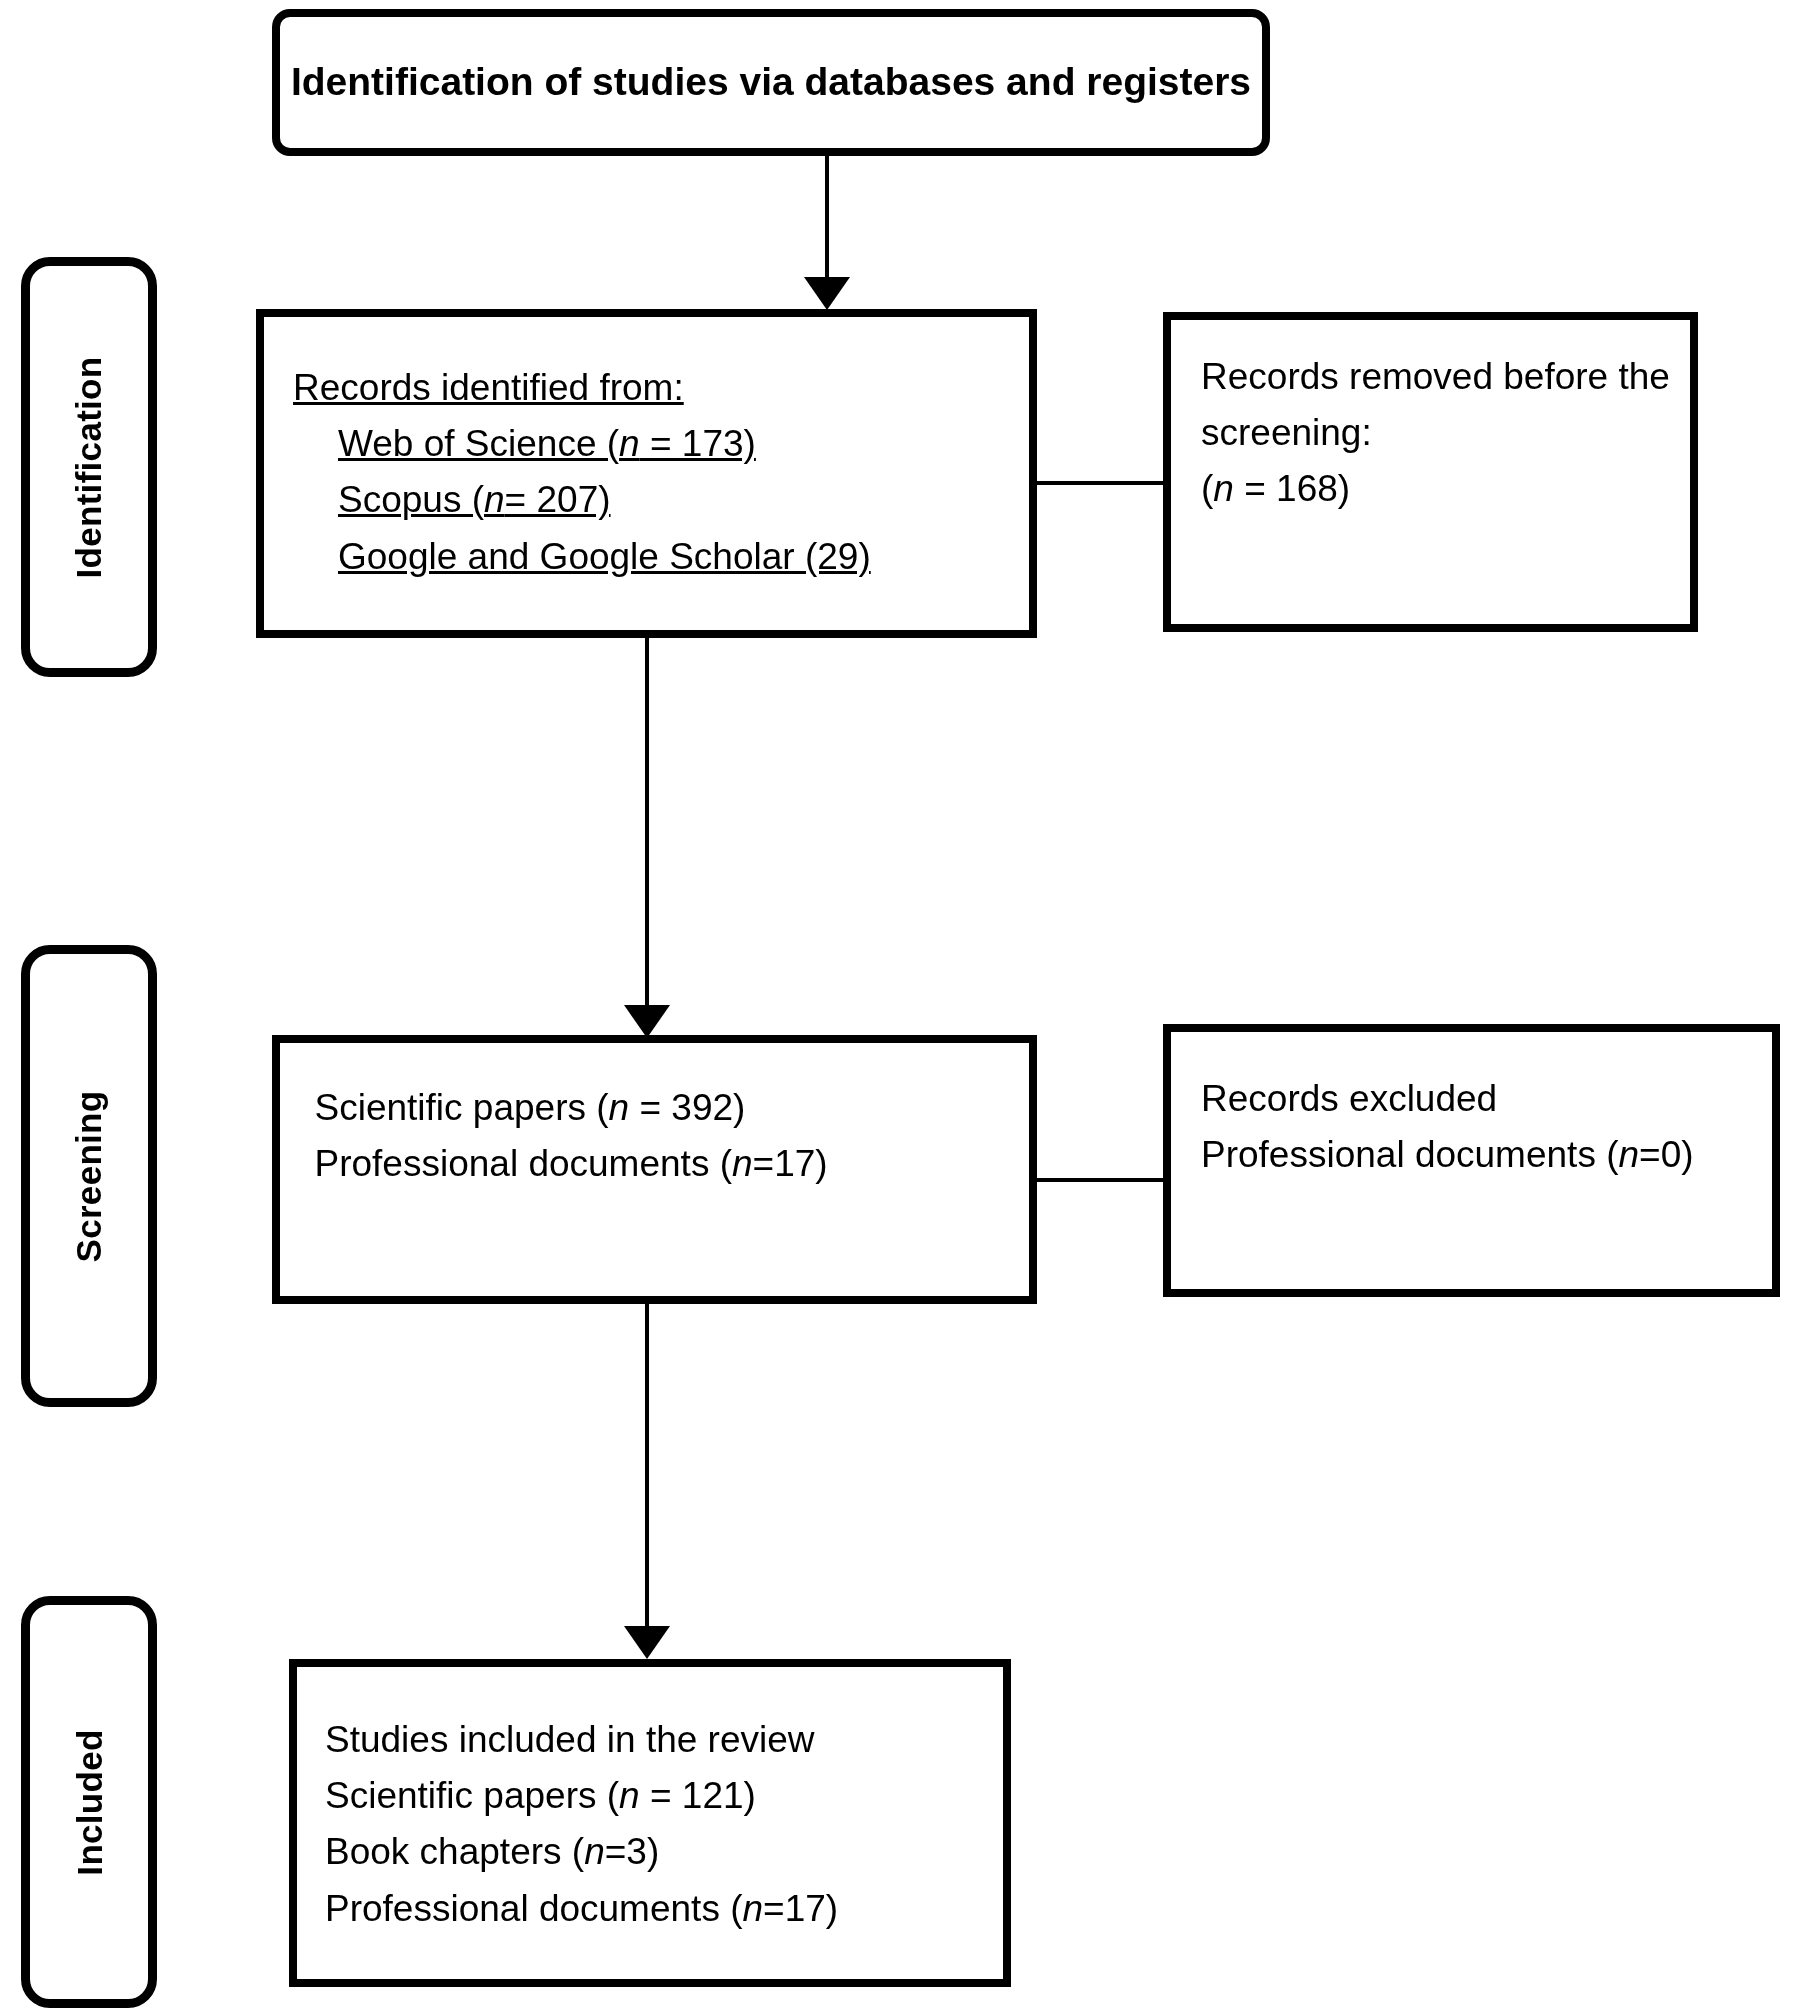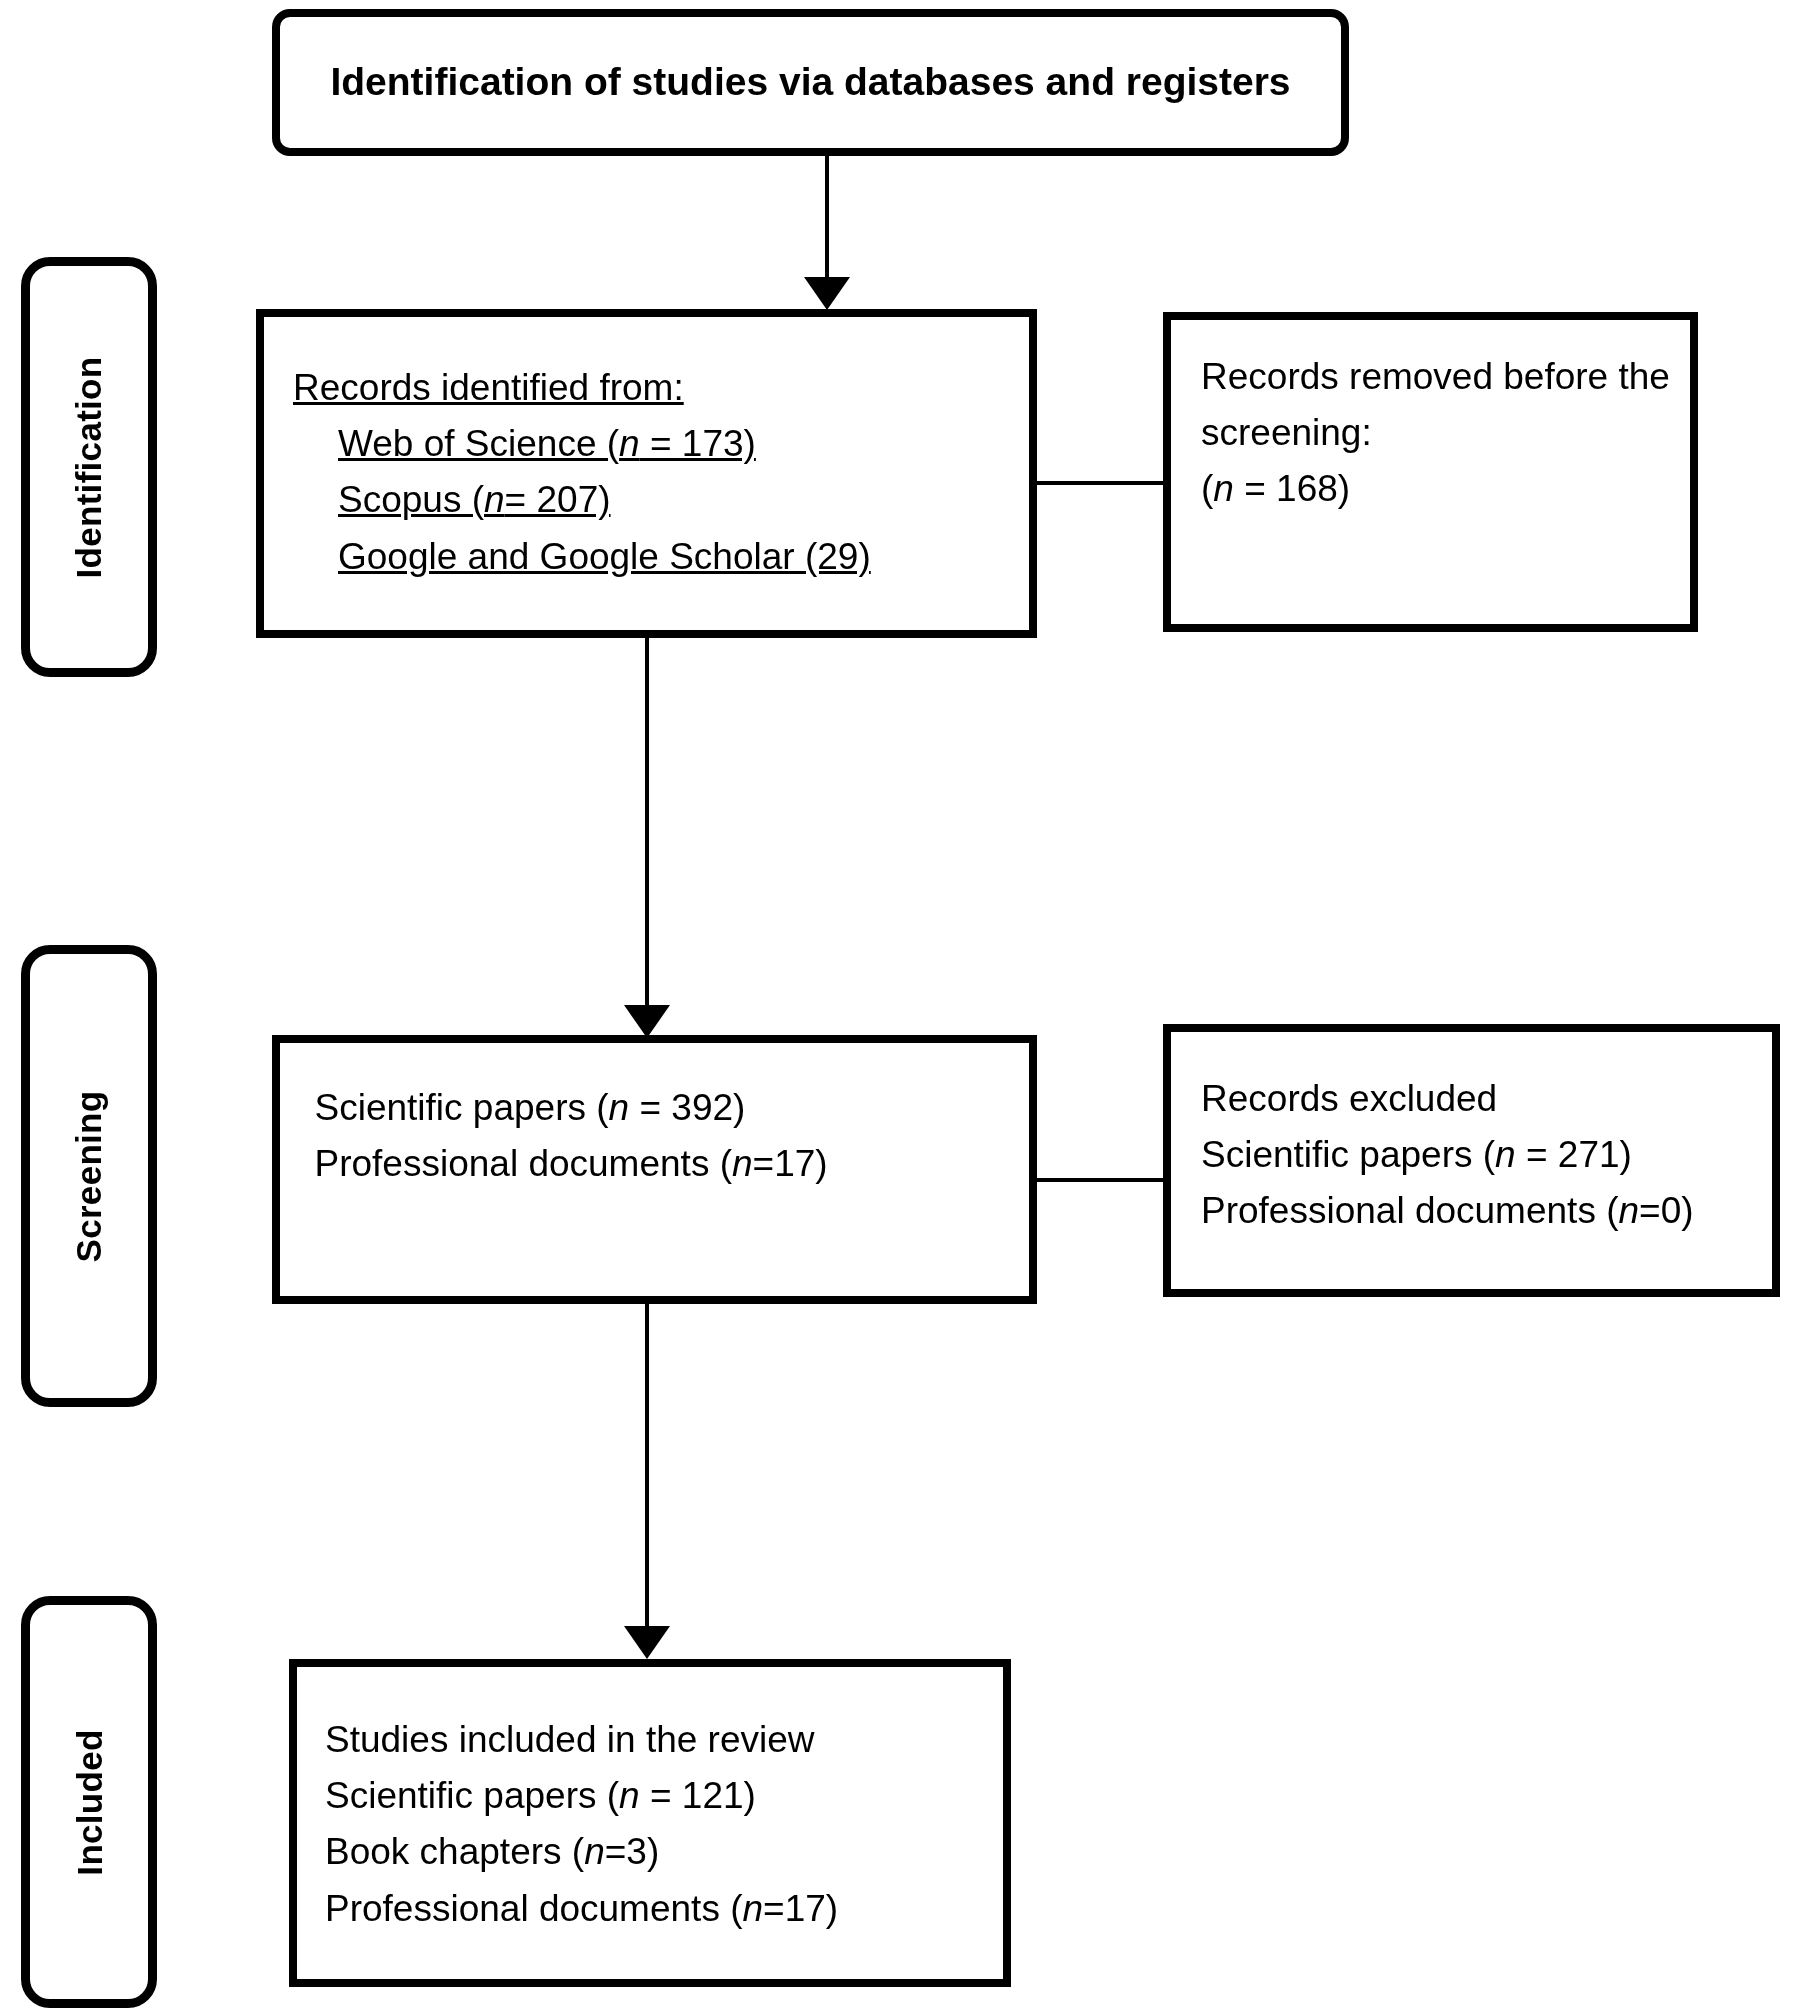--- a/index.html
+++ b/index.html
@@ -32,21 +32,21 @@
               border-top:33px solid #000;}
   .arrow-right{position:absolute;width:0;height:0;
                border-top:23px solid transparent;border-bottom:23px solid transparent;
                border-left:33px solid #000;}
 </style>
 </head>
 <body>
 
 <div id="stage">
 
-  <div class="title-box" style="left:272px;top:9.4px;width:1077px;height:147px;">
+  <div class="title-box" style="left:272px;top:9.4px;width:998px;height:147px;">
     <div class="title-text">Identification of studies via databases and registers</div>
   </div>
 
   <div class="conn vline" style="left:825px;top:156px;height:130px;"></div>
   <div class="arrow-down" style="left:804px;top:277px;"></div>
 
   <div class="rail" style="left:21px;top:257px;width:136px;height:420px;">
     <span class="rail-label">Identification</span>
   </div>
   <div class="rail" style="left:21px;top:945px;width:136px;height:462px;">
@@ -82,21 +82,20 @@
     <div class="ln"><span style="display:inline-block;width:11.5px;"></span><span>Scientific papers (</span><em>n</em><span> = 392)</span></div>
     <div class="ln"><span style="display:inline-block;width:11.5px;"></span><span>Professional documents (</span><em>n</em><span>=17)</span></div>
   </div>
 
   <div class="conn hline" style="left:1037px;top:1178px;width:159px;"></div>
   <div class="arrow-right" style="left:1163px;top:1157px;"></div>
 
   <div class="box" style="left:1163px;top:1024px;width:617px;height:273px;"></div>
   <div class="body-text" style="left:1201px;top:1071px;width:556px;">
     <div class="ln">Records excluded</div>
-    <div class="ln"><span>Scientific papers (</span><em>n</em><span> = 271)</span></div>
     <div class="ln"><span>Professional documents (</span><em>n</em><span>=0)</span></div>
   </div>
 
   <div class="conn vline" style="left:645px;top:1304px;height:339px;"></div>
   <div class="arrow-down" style="left:624px;top:1626px;"></div>
 
   <div class="box" style="left:289px;top:1659px;width:722px;height:328px;"></div>
   <div class="body-text" style="left:325px;top:1712px;width:667px;">
     <div class="ln">Studies included in the review</div>
     <div class="ln"><span>Scientific papers (</span><em>n</em><span> = 121)</span></div>

